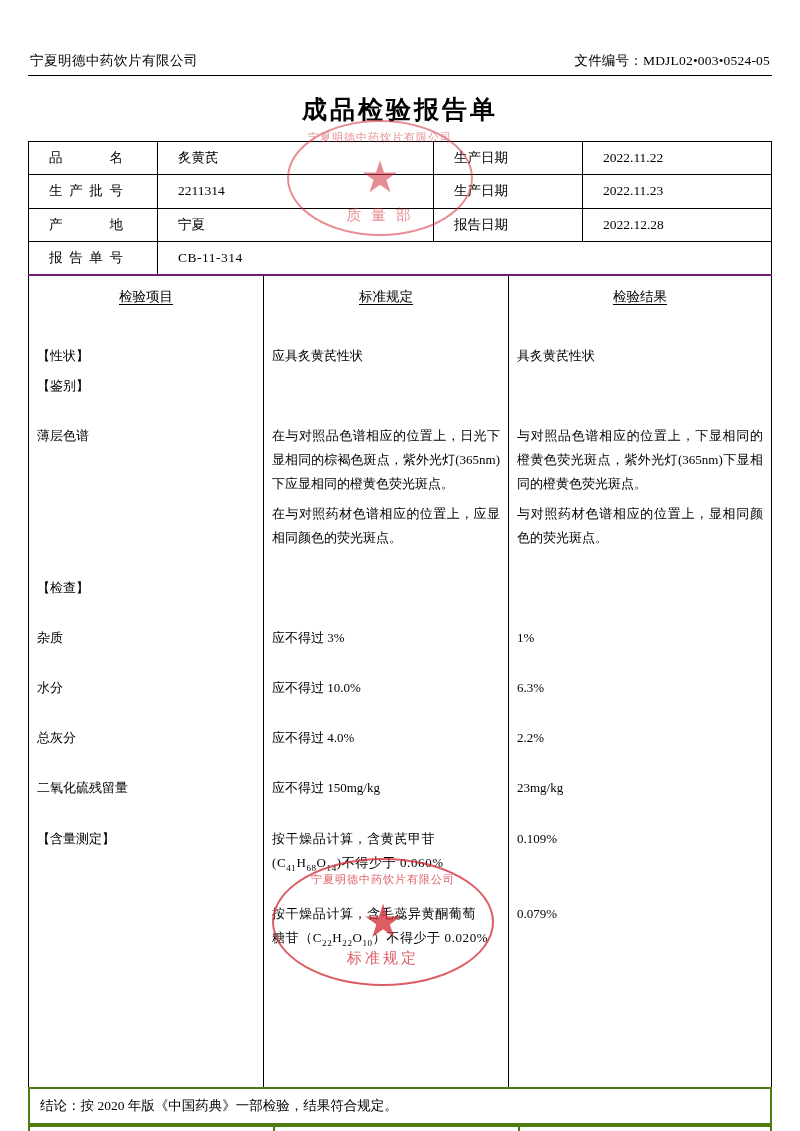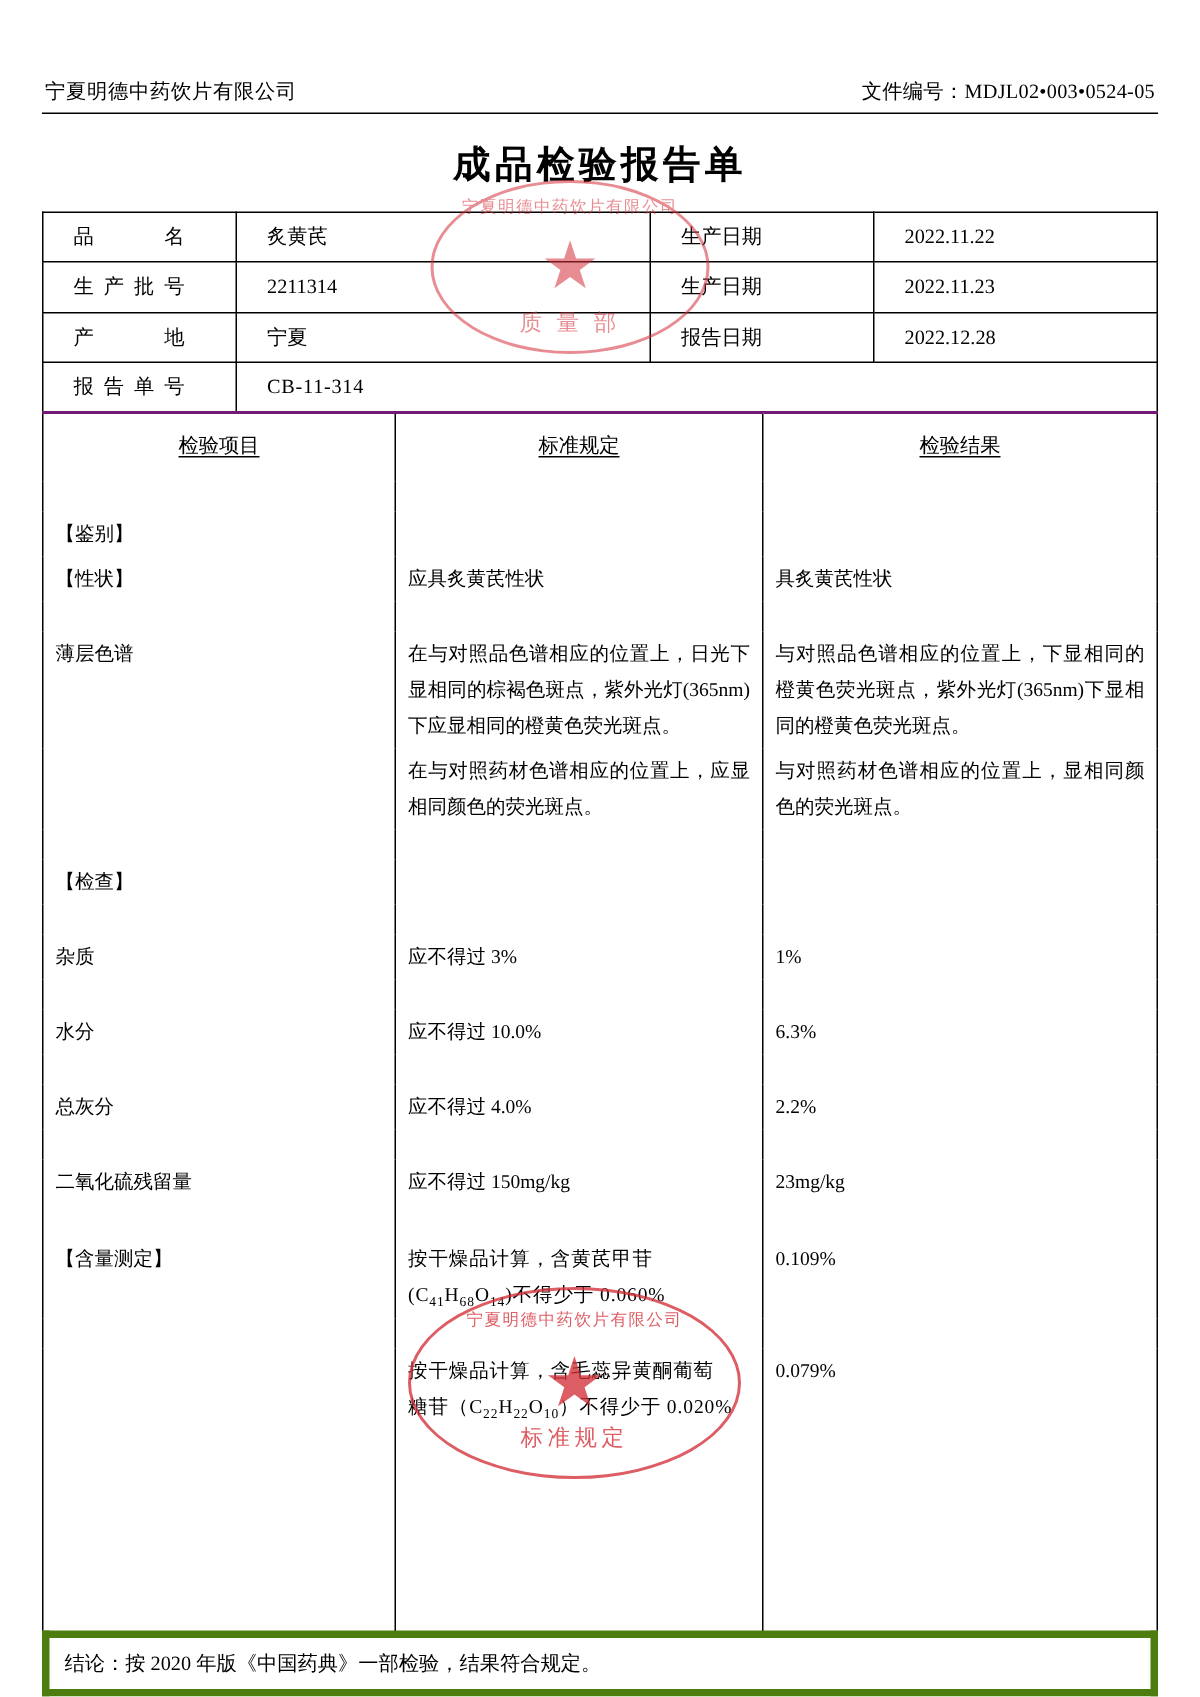--- a/index.html
+++ b/index.html
@@ -119,21 +119,21 @@
   sub { font-size: 9px; }
 
   
   table.foot {
     border-collapse: collapse;
     width: 100%;
     table-layout: fixed;
     margin-top: -1px;
   }
   table.foot td {
-    border: 5px solid #4d7c0f;
+    border: 2px solid #4d7c0f;
     font-size: 13.5px;
     padding: 8px 10px;
   }
   .sig-row td {
     border: none;
     padding: 10px 4px 0 4px;
     font-size: 13.5px;
   }
 
   
@@ -230,29 +230,29 @@
       <td class="col-res"><span class="u-line">检验结果</span></td>
     </tr>
 
     <tr class="spacer">
           <td></td>
           <td></td>
           <td></td>
         </tr>
 
     <tr>
-      <td class="bracket">【鉴别】</td>
-      <td></td>
-      <td></td>
-    </tr>
-
-    <tr>
       <td class="bracket">【性状】</td>
       <td>应具炙黄芪性状</td>
       <td>具炙黄芪性状</td>
+    </tr>
+
+    <tr>
+      <td class="bracket">【鉴别】</td>
+      <td></td>
+      <td></td>
     </tr>
 
     <tr class="spacer">
           <td></td>
           <td></td>
           <td></td>
         </tr>
 
     <tr>
       <td>薄层色谱</td>

